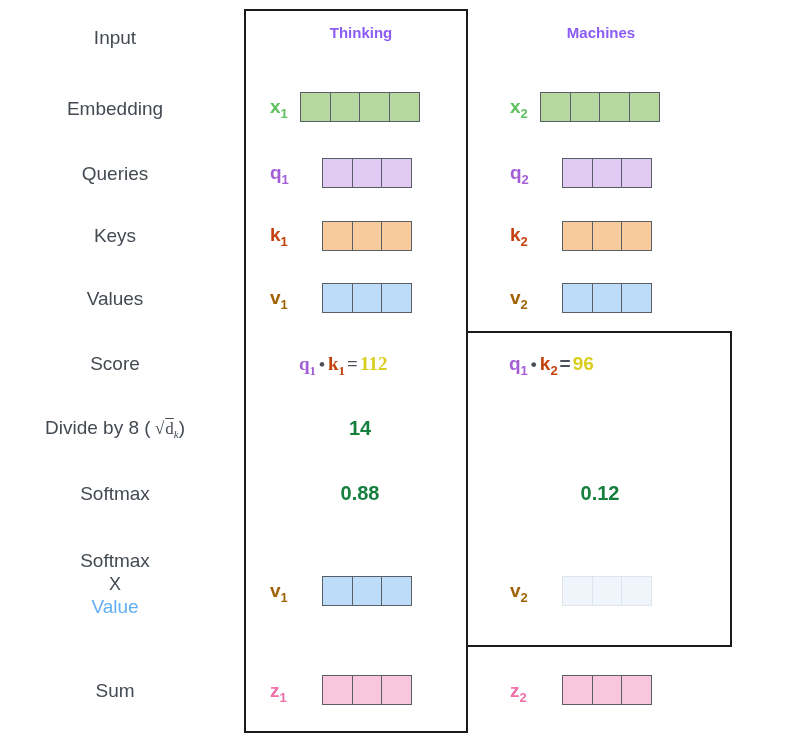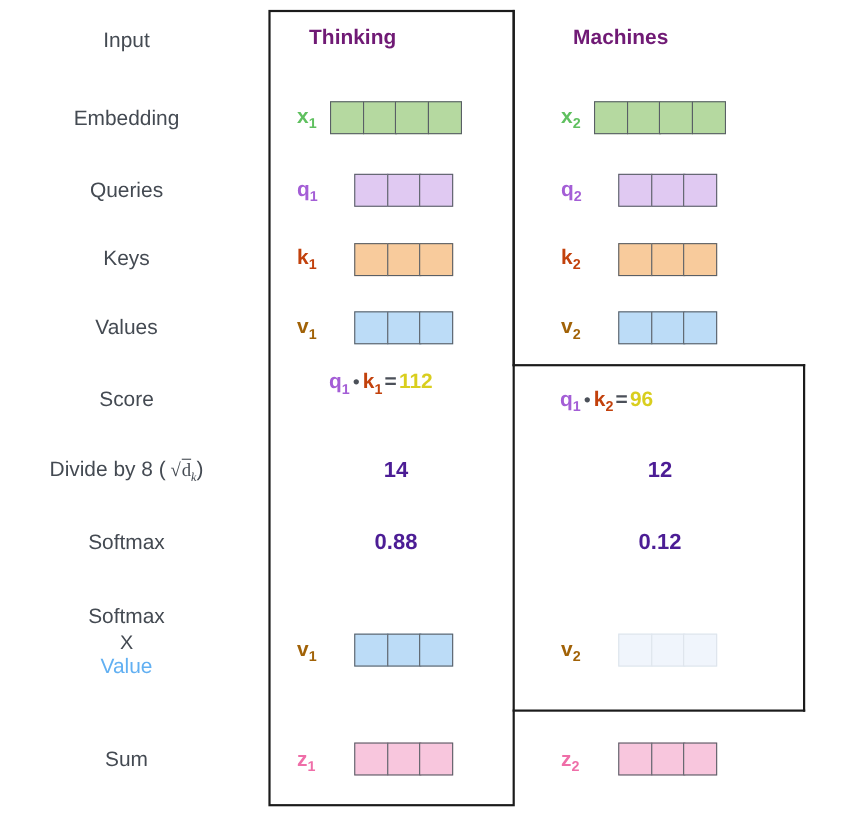--- a/index.html
+++ b/index.html
@@ -92,23 +92,24 @@
     color: #62b0f2;
   }
   .label .xmark {
     display: block;
     font-size: 18px;
   }
 
   
   .word {
     position: absolute;
-    font-size: 19px;
-    font-weight: bold;
-    color: #701a75;
+    font-size: 15px;
+    font-weight: bold;
+    color: #8b5cf6;
+    text-align: center;
     width: 160px;
   }
 
   
   .vlabel {
     position: absolute;
     font-size: 19px;
     font-weight: bold;
     white-space: nowrap;
   }
@@ -164,21 +165,21 @@
     padding: 0 3px;
   }
   .expr .eq {
     color: #4b5059;
     padding: 0 2px;
   }
   .num {
     position: absolute;
     font-size: 20px;
     font-weight: bold;
-    color: #4c1d95;
+    color: #15803d;
     text-align: center;
     width: 140px;
     white-space: nowrap;
   }
 </style>
 </head>
 <body>
 
 <div id="canvas">
 
@@ -231,21 +232,21 @@
     <div class="cell fill-orange"></div>
   </div>
 
   <div class="vlabel c-blue" style="left:270px; top:287px;"><span>v</span><sub>1</sub></div>
   <div class="strip" style="left:322px; top:283px;">
     <div class="cell fill-blue"></div>
     <div class="cell fill-blue"></div>
     <div class="cell fill-blue"></div>
   </div>
 
-  <div class="expr" style="left:299px; top:337px;">
+  <div class="expr" style="left:299px; top:353px;font-family:Liberation Serif, serif;">
     <span class="c-purple"><span>q</span><sub>1</sub></span><span class="dot">•</span><span class="c-orange"><span>k</span><sub>1</sub></span><span class="eq">=</span><span class="c-yellow">112</span>
   </div>
 
   <div class="num" style="left:290px; top:417px;">14</div>
   <div class="num" style="left:290px; top:482px;">0.88</div>
 
   <div class="vlabel c-blue" style="left:270px; top:580px;"><span>v</span><sub>1</sub></div>
   <div class="strip" style="left:322px; top:576px;">
     <div class="cell fill-blue"></div>
     <div class="cell fill-blue"></div>
@@ -287,21 +288,20 @@
   <div class="strip" style="left:562px; top:283px;">
     <div class="cell fill-blue"></div>
     <div class="cell fill-blue"></div>
     <div class="cell fill-blue"></div>
   </div>
 
   <div class="expr" style="left:509px; top:353px;">
     <span class="c-purple"><span>q</span><sub>1</sub></span><span class="dot">•</span><span class="c-orange"><span>k</span><sub>2</sub></span><span class="eq">=</span><span class="c-yellow">96</span>
   </div>
 
-  <div class="num" style="left:530px; top:417px;">12</div>
   <div class="num" style="left:530px; top:482px;">0.12</div>
 
   <div class="vlabel c-blue" style="left:510px; top:580px;"><span>v</span><sub>2</sub></div>
   <div class="strip faded" style="left:562px; top:576px;">
     <div class="cell"></div>
     <div class="cell"></div>
     <div class="cell"></div>
   </div>
 
   <div class="vlabel c-pink" style="left:510px; top:680px;"><span>z</span><sub>2</sub></div>

